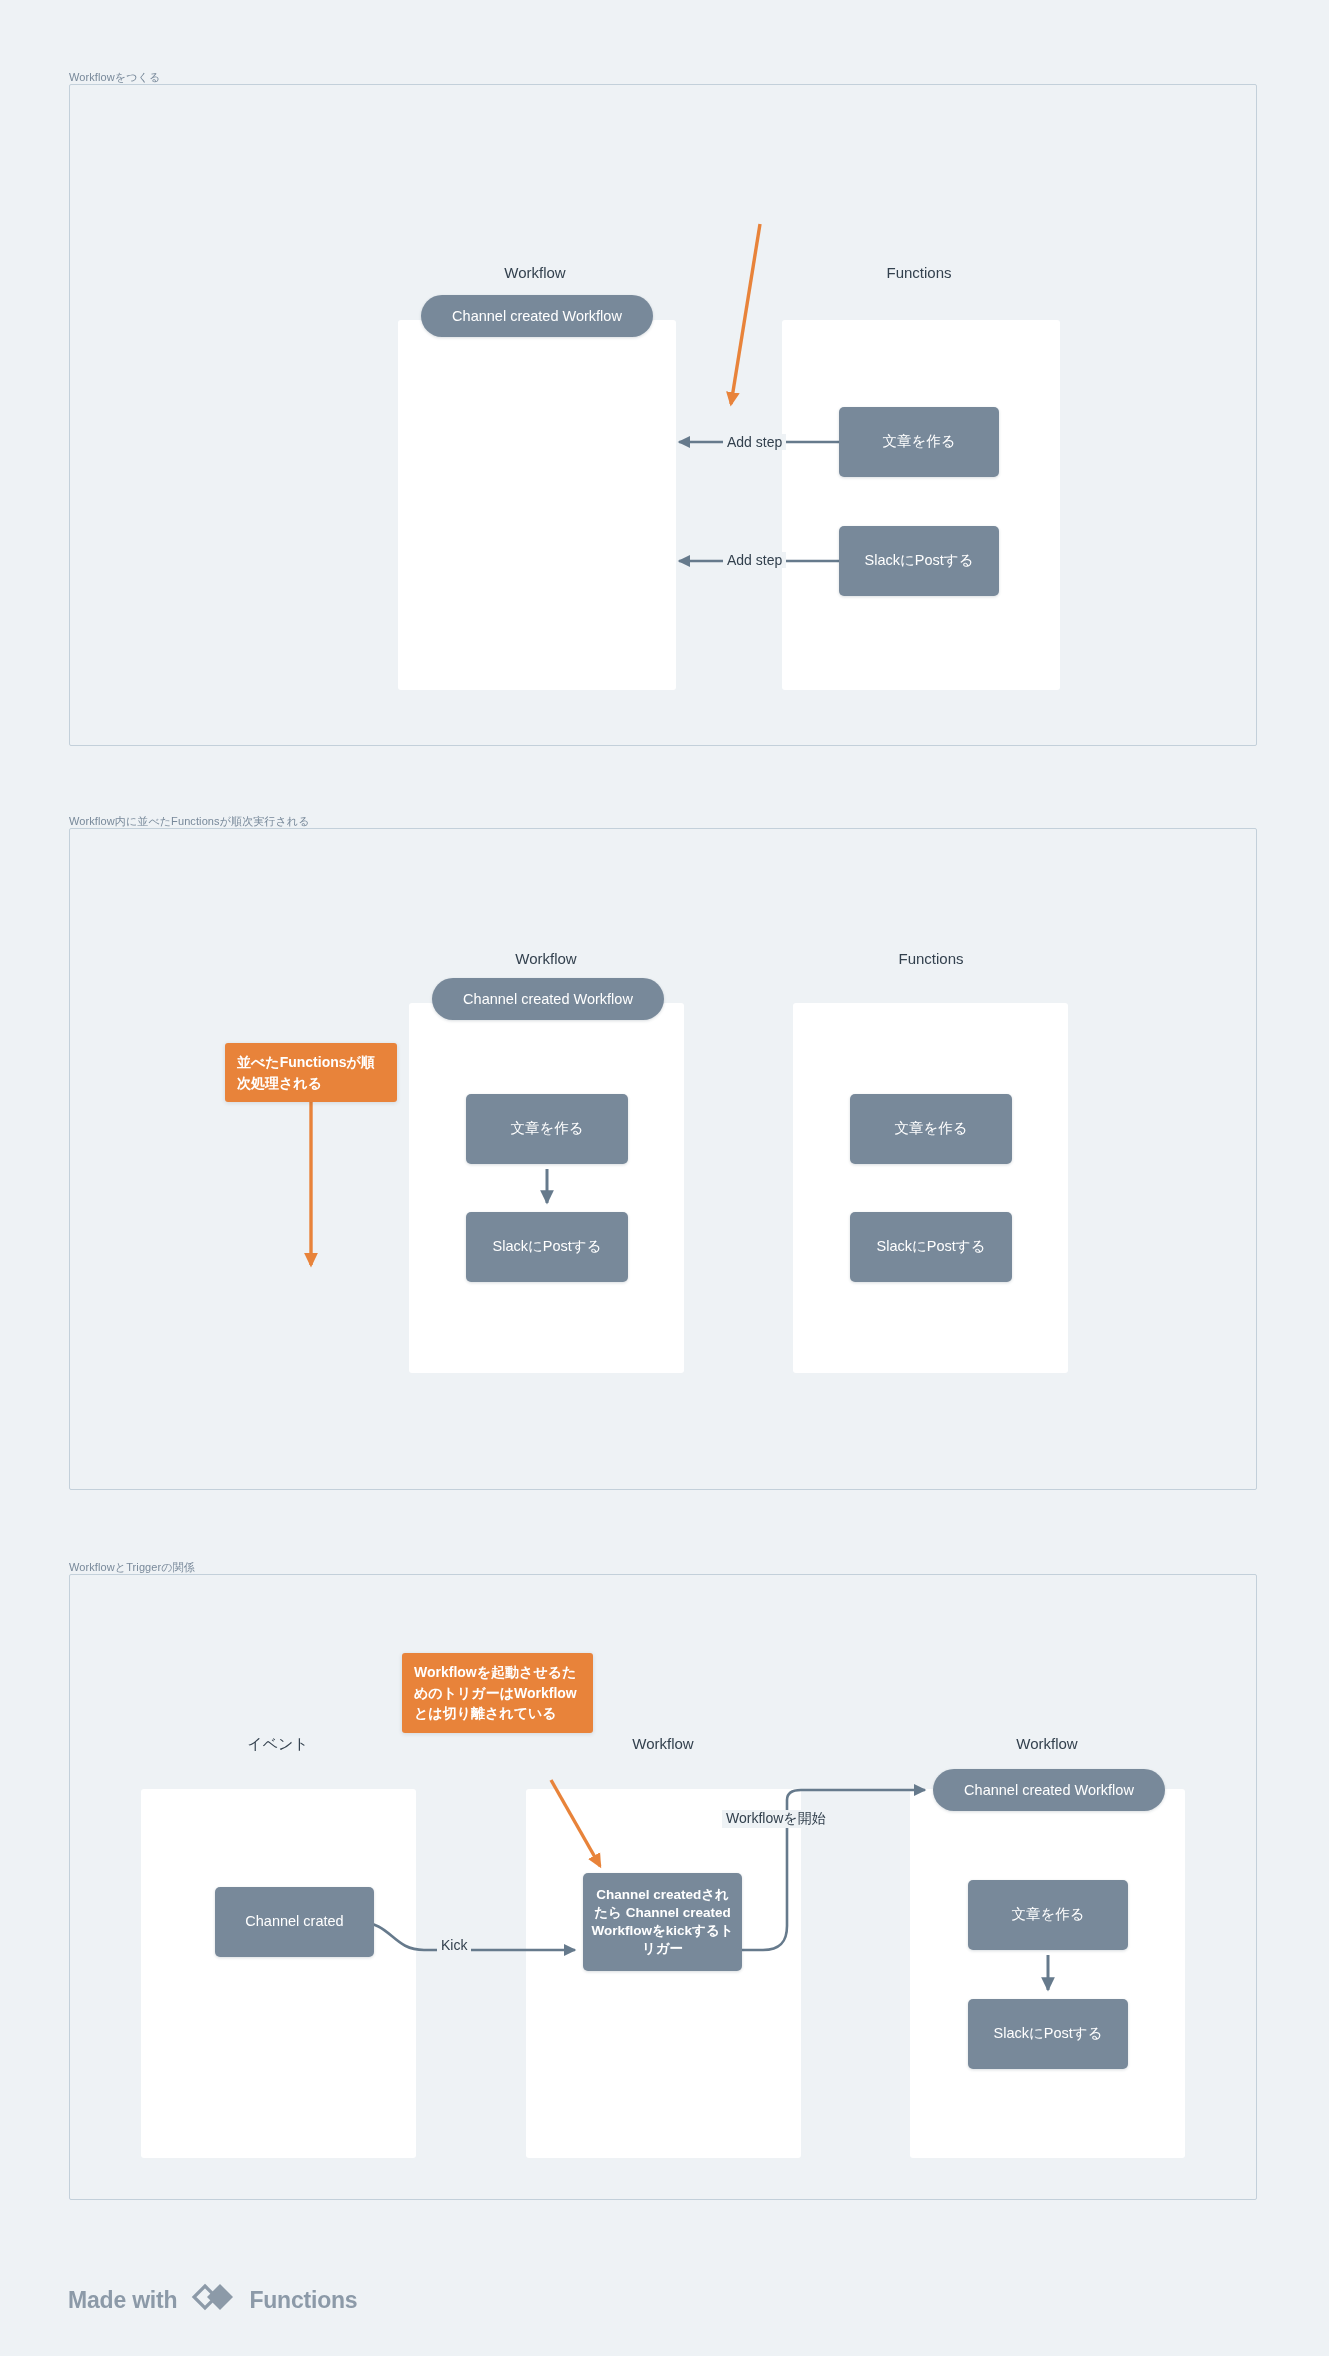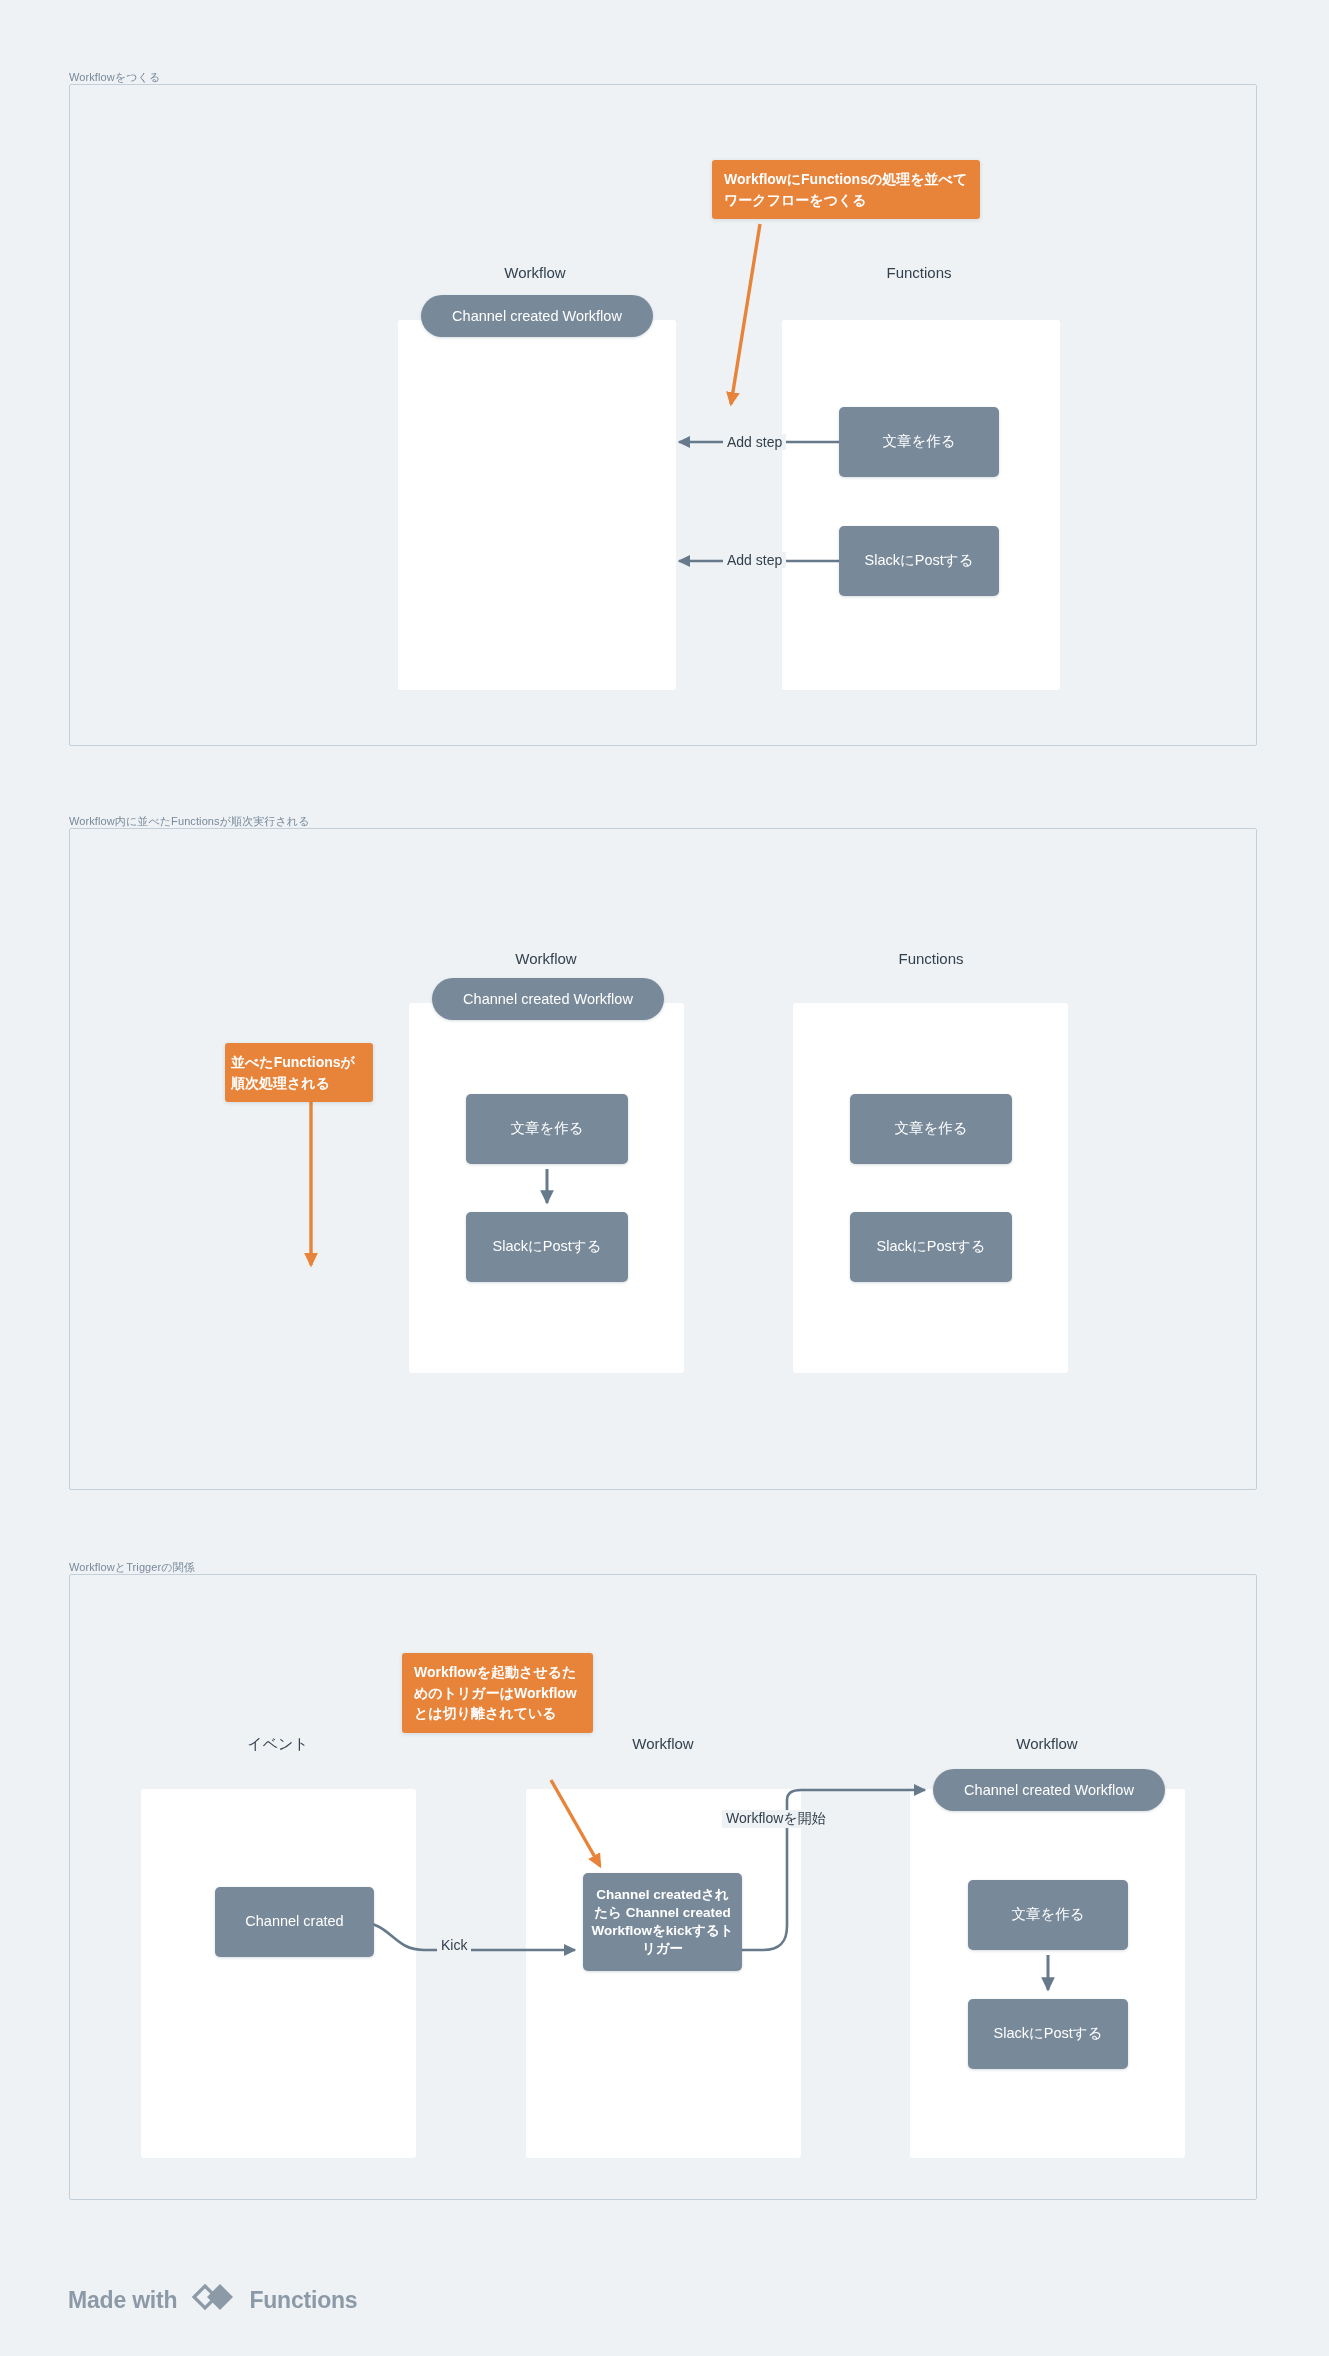--- a/index.html
+++ b/index.html
@@ -148,40 +148,39 @@
   <div class="frame" style="left:69px; top:84px; width:1186px; height:660px;"></div>
 
   <div class="col-label" style="left:535px; top:264px;">Workflow</div>
   <div class="col-label" style="left:919px; top:264px;">Functions</div>
 
   <div class="sheet" style="left:398px; top:320px; width:278px; height:370px;"></div>
   <div class="sheet" style="left:782px; top:320px; width:278px; height:370px;"></div>
 
   <div class="pill" style="left:421px; top:295px; width:232px; height:42px;">Channel created Workflow</div>
 
-  <div class="callout" style="left:712px; top:160px; width:268px;">WorkflowにFunctionsの処理を並べてワークフローをつくる</div>
 
   <div class="node" style="left:839px; top:407px; width:160px; height:70px;">文章を作る</div>
   <div class="node" style="left:839px; top:526px; width:160px; height:70px;">SlackにPostする</div>
 
   <div class="edge-label" style="left:723px; top:434px;">Add step</div>
   <div class="edge-label" style="left:723px; top:552px;">Add step</div>
 
   <div class="frame-title" style="left:69px; top:814px;">Workflow内に並べたFunctionsが順次実行される</div>
   <div class="frame" style="left:69px; top:828px; width:1186px; height:660px;"></div>
 
   <div class="col-label" style="left:546px; top:950px;">Workflow</div>
   <div class="col-label" style="left:931px; top:950px;">Functions</div>
 
   <div class="sheet" style="left:409px; top:1003px; width:275px; height:370px;"></div>
   <div class="sheet" style="left:793px; top:1003px; width:275px; height:370px;"></div>
 
   <div class="pill" style="left:432px; top:978px; width:232px; height:42px;">Channel created Workflow</div>
 
-  <div class="callout" style="left:225px; top:1043px; width:148px;padding-left:6px;">並べたFunctionsが順次処理される</div>
+  <div class="callout" style="left:225px; top:1043px; width:172px;">並べたFunctionsが順次処理される</div>
 
   <div class="node" style="left:466px; top:1094px; width:162px; height:70px;">文章を作る</div>
   <div class="node" style="left:466px; top:1212px; width:162px; height:70px;">SlackにPostする</div>
 
   <div class="node" style="left:850px; top:1094px; width:162px; height:70px;">文章を作る</div>
   <div class="node" style="left:850px; top:1212px; width:162px; height:70px;">SlackにPostする</div>
 
   <div class="frame-title" style="left:69px; top:1560px;">WorkflowとTriggerの関係</div>
   <div class="frame" style="left:69px; top:1574px; width:1186px; height:624px;"></div>
 

